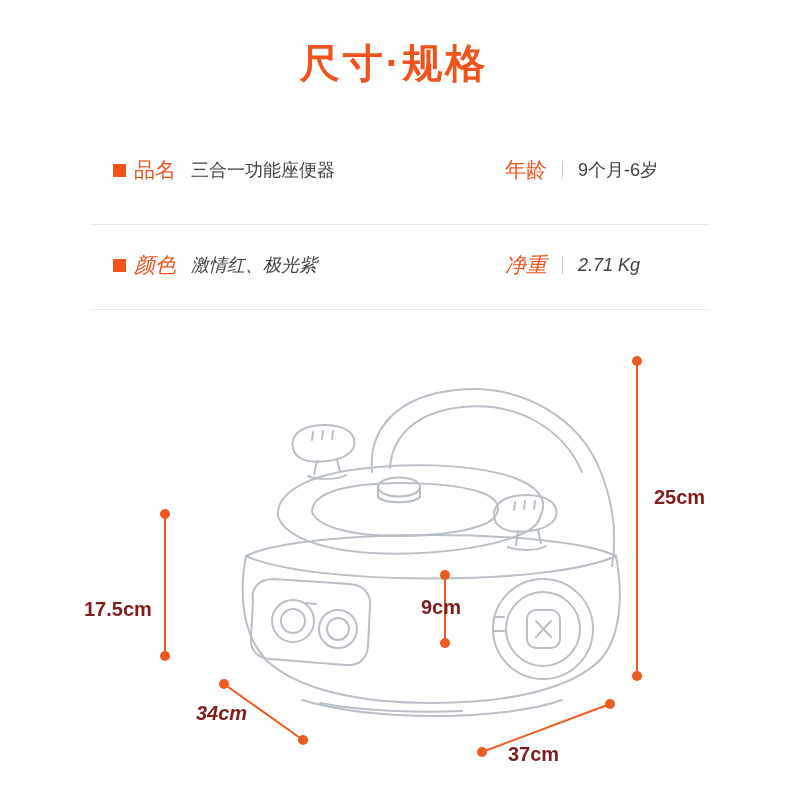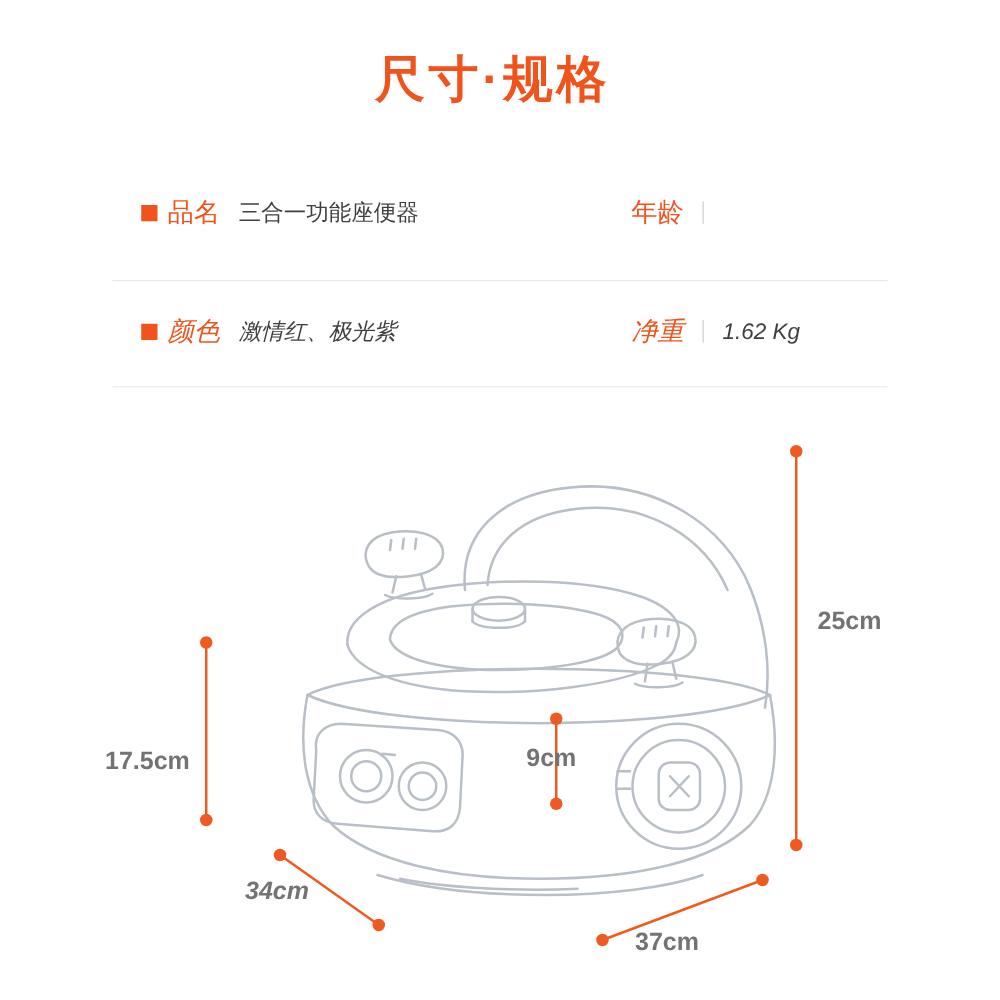--- a/index.html
+++ b/index.html
@@ -30,21 +30,21 @@
   .d1 { top:224px; }
   .d2 { top:309px; }
 
   svg.figure { position:absolute; left:0; top:0; width:800px; height:800px; pointer-events:none; }
 
   .art { stroke:#b9bfc6; stroke-width:2; fill:none; stroke-linecap:round; stroke-linejoin:round; }
   .dimline { stroke:#ee5a20; stroke-width:2; fill:none; }
   .dimdot { fill:#ee5a20; stroke:none; }
 
   .dim {
-    position:absolute; font-size:20px; font-weight:bold; color:#737373; white-space:nowrap;
+    position:absolute; font-size:20px; font-weight:bold; color:#7f1d1d; white-space:nowrap;
   }
   .dim25  { left:654px; top:486px; }
   .dim175 { left:84px;  top:598px; }
   .dim9   { left:421px; top:596px; }
   .dim34  { left:196px; top:702px;font-style:italic; }
   .dim37  { left:508px; top:743px; }
 </style>
 </head>
 <body>
 
@@ -54,34 +54,35 @@
 
   <div class="cell l row1">
     <span class="sq"></span>
     <span class="label">品名</span>
     <span class="value">三合一功能座便器</span>
   </div>
 
   <div class="cell r row1">
     <span class="label">年龄</span>
     <span class="vsep"></span>
+    <span class="value">9个月-6岁</span>
   </div>
 
   <div class="divider d1"></div>
 
   <div class="cell l row2">
     <span class="sq"></span>
     <span class="label">颜色</span>
     <span class="value">激情红、极光紫</span>
   </div>
 
   <div class="cell r row2">
     <span class="label">净重</span>
     <span class="vsep"></span>
-    <span class="value">1.62 Kg</span>
+    <span class="value">2.71 Kg</span>
   </div>
 
   <div class="divider d2"></div>
 
   <svg class="figure" viewBox="0 0 800 800" aria-hidden="true">
 
     <g class="art">
 
       <path d="M 372 472 C 368 428 398 396 456 390 C 524 383 580 420 600 470 C 613 502 617 536 612 566"></path>
       <path d="M 390 468 C 392 436 416 412 462 407 C 518 401 564 430 582 472"></path>

